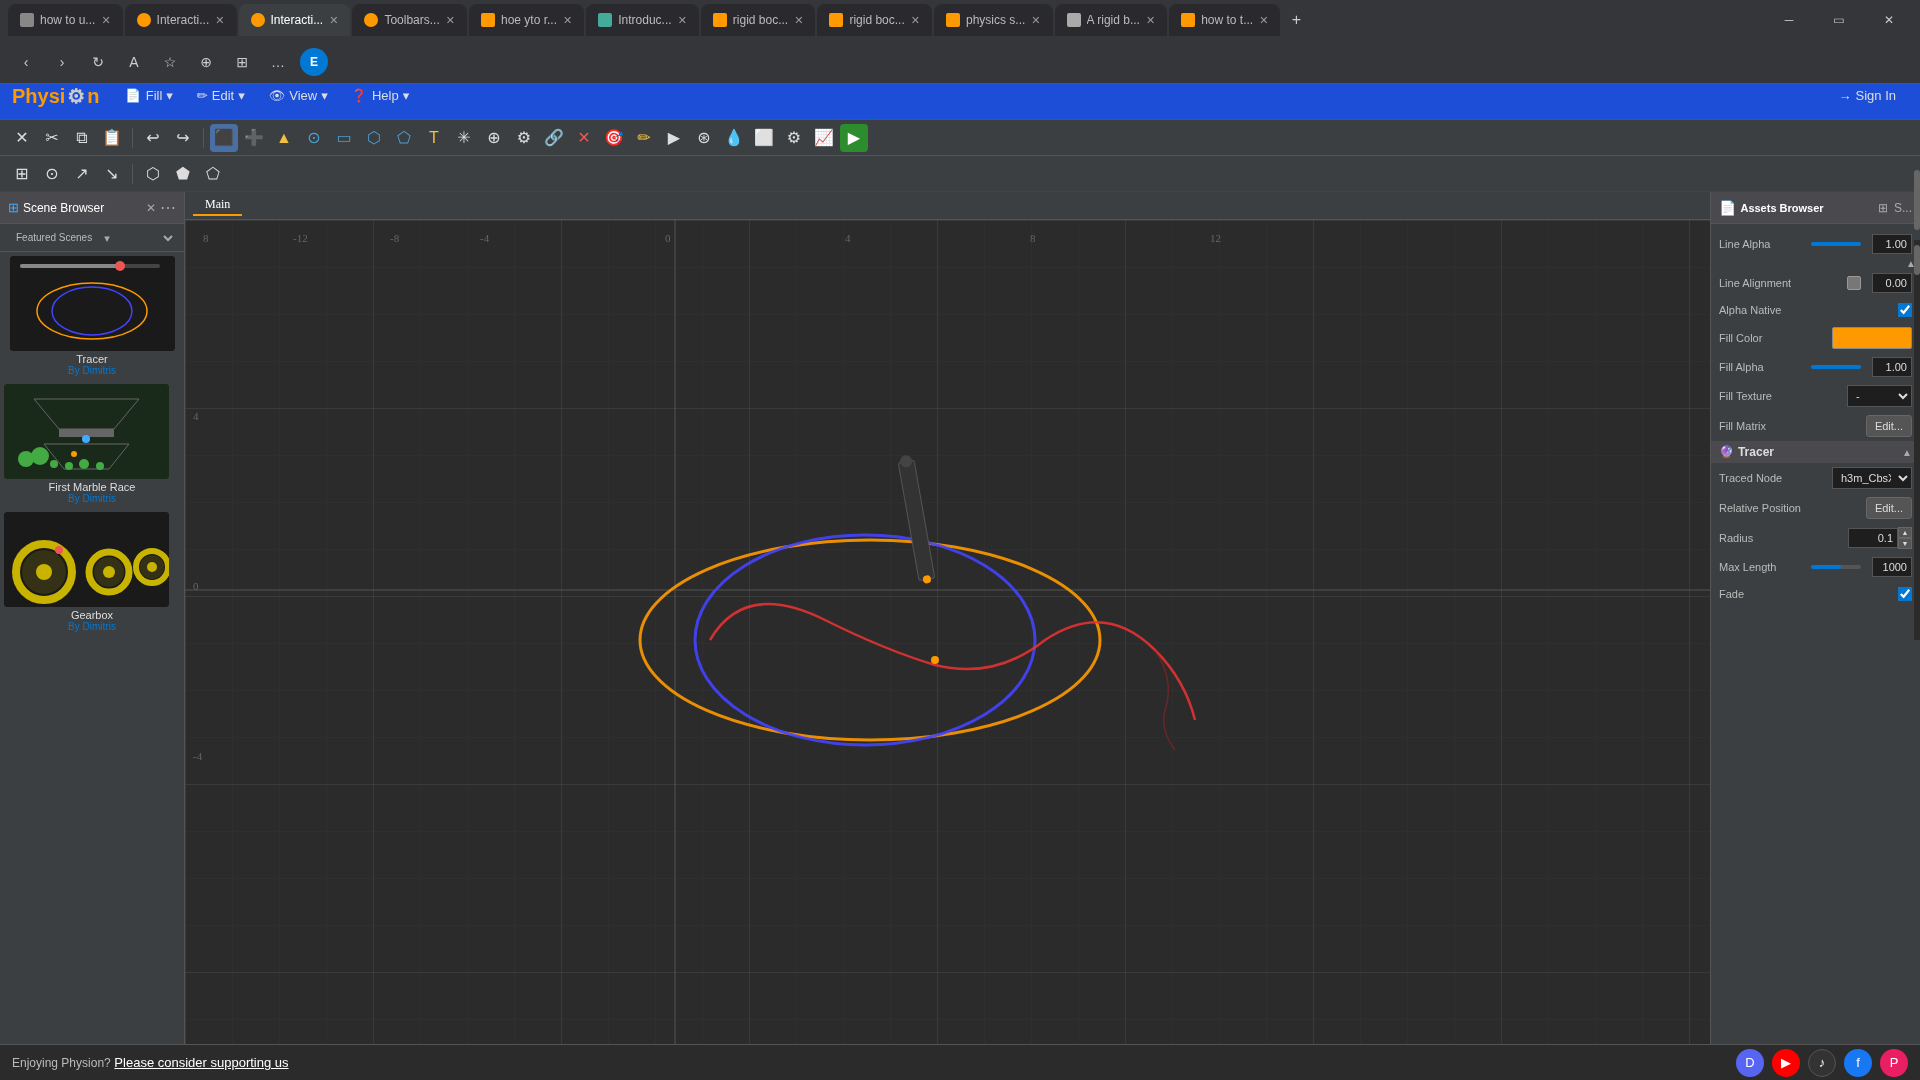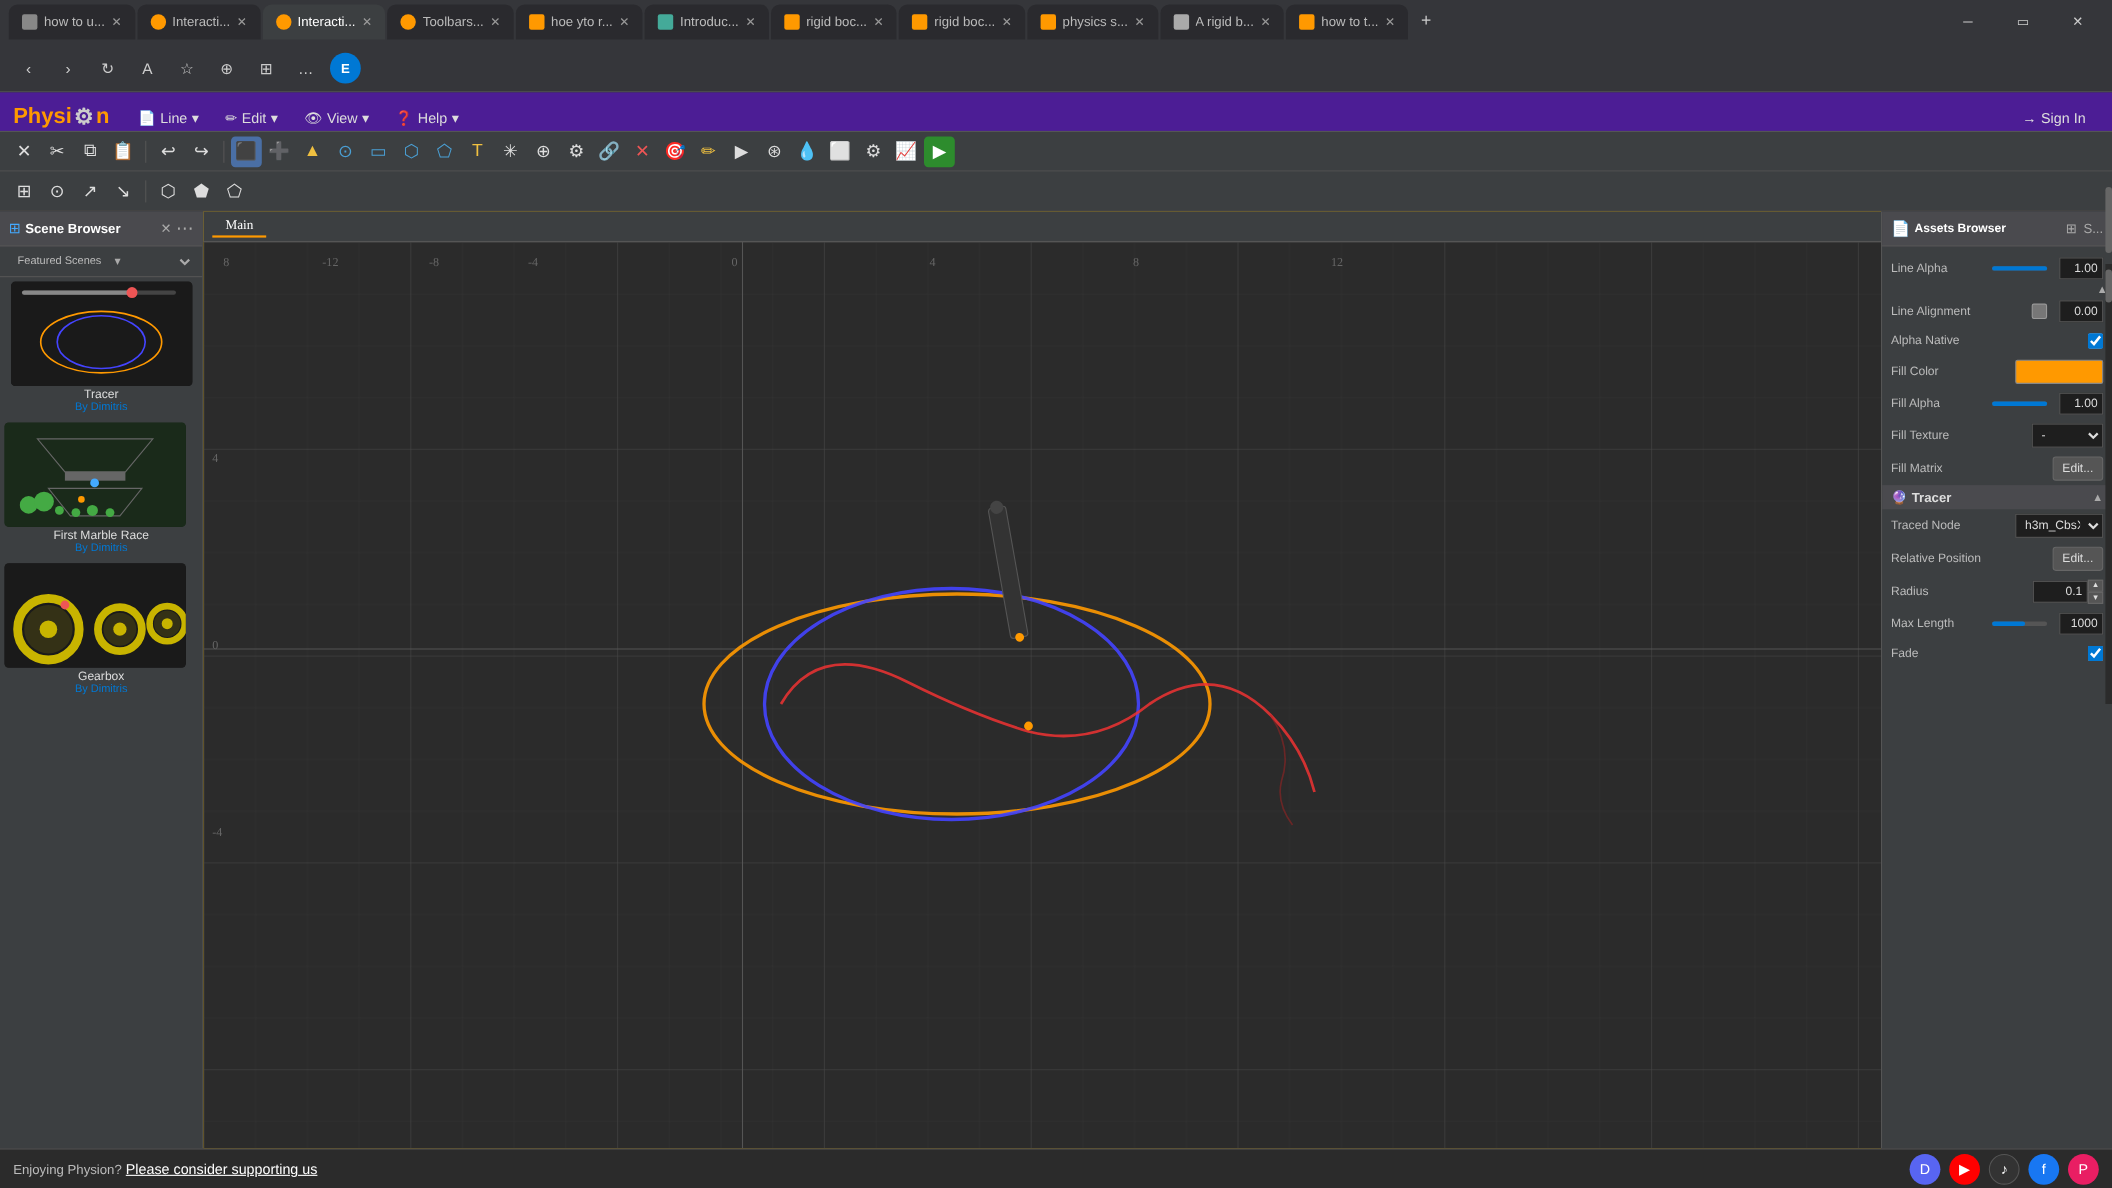--- a/index.html
+++ b/index.html
@@ -19,41 +19,41 @@
     .nav-btn { width: 28px; height: 28px; border-radius: 50%; display: flex; align-items: center; justify-content: center; color: #ccc; font-size: 14px; cursor: pointer; }
     .address-input { flex: 1; height: 28px; background: #1e1e1e; border: 1px solid #555; border-radius: 14px; color: #ddd; padding: 0 12px; font-size: 13px; display: flex; align-items: center; }
     .address-right { display: flex; gap: 8px; align-items: center; }
     .addr-icon { width: 28px; height: 28px; border-radius: 50%; display: flex; align-items: center; justify-content: center; color: #ccc; font-size: 14px; }
     .profile-avatar { width: 28px; height: 28px; border-radius: 50%; background: #0078d4; display: flex; align-items: center; justify-content: center; color: #fff; font-size: 12px; font-weight: bold; }
 
     
     .app { display: flex; flex-direction: column; height: calc(1080px - 84px); background: #3c3f41; }
 
     
-    .menubar { display: flex; align-items: flex-end; height: 36px; background: #4c1d95; padding: 0 12px; gap: 4px; border-bottom: 1px solid #555; }
+    .menubar { display: flex; align-items: flex-start; height: 36px; background: #1d4ed8; padding: 0 12px; gap: 4px; border-bottom: 1px solid #555; }
     .app-logo { color: #f90; font-size: 20px; font-weight: bold; margin-right: 12px; display: flex; align-items: center; gap: 2px; }
     .logo-gear { color: #ccc; }
     .menu-item { padding: 4px 10px; color: #ddd; border-radius: 4px; cursor: pointer; display: flex; align-items: center; gap: 4px; }
     .sign-in { margin-left: auto; padding: 4px 12px; color: #ddd; cursor: pointer; display: flex; align-items: center; gap: 4px; }
 
     
     .toolbar1 { display: flex; align-items: center; height: 36px; background: #3c3f41; padding: 0 8px; gap: 2px; border-bottom: 1px solid #555; }
     .toolbar2 { display: flex; align-items: center; height: 36px; background: #3c3f41; padding: 0 8px; gap: 2px; border-bottom: 1px solid #444; }
     .tool-btn { width: 28px; height: 28px; border-radius: 4px; display: flex; align-items: center; justify-content: center; color: #ddd; cursor: pointer; font-size: 16px; }
     .tool-btn.active { background: #0078d4; color: #fff; }
     .tool-separator { width: 1px; height: 20px; background: #555; margin: 0 4px; }
     .play-btn { background: #2d8c2d; color: #fff; border-radius: 4px; }
 
     
     .main-area { display: flex; flex: 1; overflow: hidden; }
 
     
     .scene-browser { width: 185px; background: #3c3f41; border-right: 1px solid #555; display: flex; flex-direction: column; }
     .panel-header { display: flex; align-items: center; height: 32px; background: #4a4a4e; border-bottom: 1px solid #555; padding: 0 8px; gap: 4px; }
-    .panel-title { color: #fff; font-size: 12px; font-weight: bold; flex: 1; }
+    .panel-title { color: #fff; font-size: 12px; font-weight: normal; flex: 1; }
     .panel-close { color: #aaa; cursor: pointer; font-size: 12px; }
     .panel-more { color: #aaa; cursor: pointer; font-size: 16px; }
     .scene-filter { display: flex; align-items: center; height: 28px; padding: 0 8px; border-bottom: 1px solid #555; }
     .scene-filter select { background: #2b2b2b; color: #ddd; border: none; font-size: 11px; flex: 1; }
 
     .scene-list { flex: 1; overflow-y: auto; padding: 4px; }
     .scene-item { margin-bottom: 8px; cursor: pointer; }
     .scene-thumb { width: 165px; height: 95px; background: #222; border-radius: 4px; overflow: hidden; position: relative; display: flex; align-items: center; justify-content: center; }
     .scene-thumb.tracer-thumb { background: #1a1a1a; }
     .scene-thumb.marble-thumb { background: #1a2a1a; }
@@ -190,21 +190,21 @@
 <div class="app">
 
   <div class="menubar">
     <div class="app-logo">
       <span>Physi</span>
         <span class="logo-gear">⚙</span>
         <span>n</span>
     </div>
     <div class="menu-item">
       <span>📄</span>
-      <span>Line</span>
+      <span>Fill</span>
       <span>▾</span>
     </div>
     <div class="menu-item">
       <span>✏</span>
       <span>Edit</span>
       <span>▾</span>
     </div>
     <div class="menu-item">
       <span>👁</span>
       <span>View</span>

